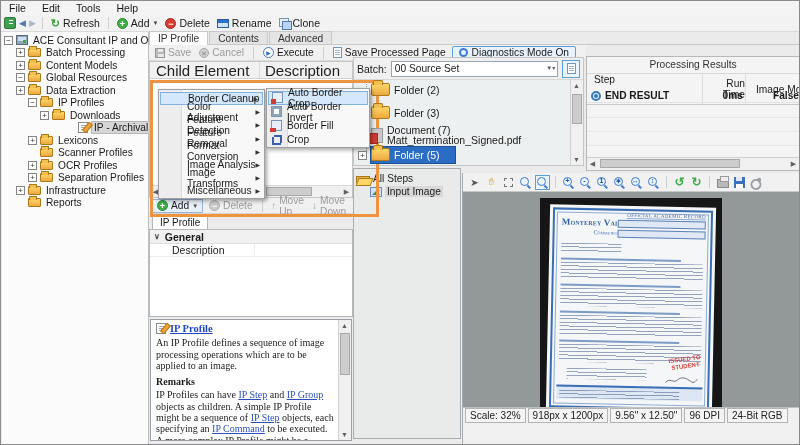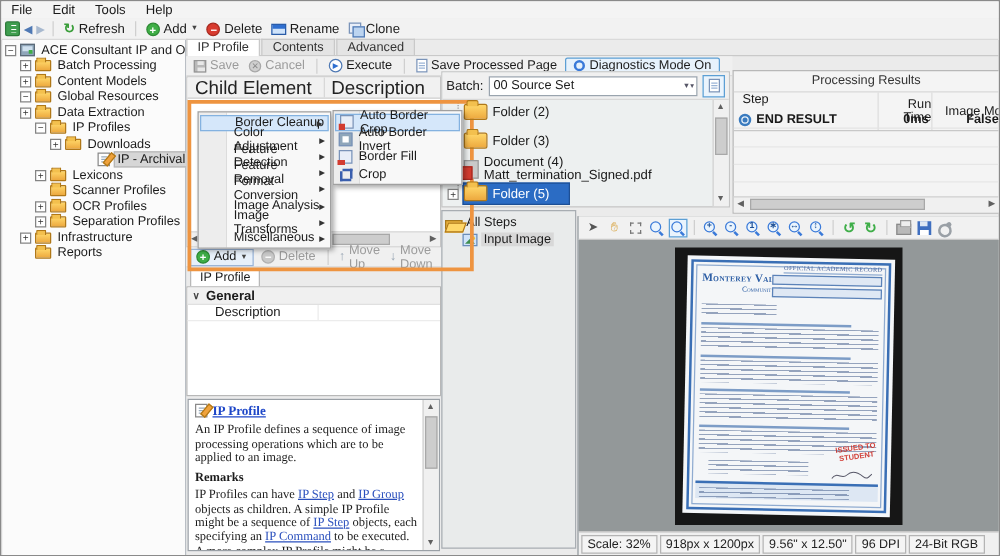--- a/index.html
+++ b/index.html
@@ -169,21 +169,21 @@
   .mvtitle{position:absolute;left:12px;top:12px;color:#2e5fa5;font-weight:bold;font-size:9px;font-variant:small-caps;letter-spacing:.2px;white-space:nowrap;}
   .mvsub{position:absolute;left:44px;top:24px;color:#2e5fa5;font-size:6px;font-variant:small-caps;white-space:nowrap;}
   .oar{position:absolute;right:10px;top:7px;color:#44609a;font-size:5px;letter-spacing:.3px;white-space:nowrap;border-bottom:1px solid #8fabd0;}
   .fbox{position:absolute;right:10px;height:8px;border:1px solid #5b82b8;background:#dfe8f4;}
   .tline{position:absolute;background-image:repeating-linear-gradient(to bottom,rgba(70,95,140,.55) 0 1px,transparent 1px 3.6px);}
   .thdr{position:absolute;height:2px;background:#7c9cc6;}
   .stamp{position:absolute;right:12px;bottom:44px;color:#d03028;font-family:"Liberation Sans",sans-serif;font-weight:bold;font-size:6px;line-height:6.5px;text-align:center;transform:rotate(-9deg);opacity:.9;}
   .pfoot{position:absolute;left:10px;right:10px;bottom:12px;height:14px;border-top:2px solid #3a6fb5;background:#dde7f3;}
   .sig{position:absolute;right:14px;bottom:28px;width:34px;height:9px;}
 
-  .statusbar{position:absolute;left:0;bottom:0;right:0;height:19px;background:#f0f0f0;border-top:1px solid #c0c0c0;display:flex;align-items:center;gap:2px;padding:0 2px;font-size:10px;color:#222;}
+  .statusbar{position:absolute;left:0;bottom:0;right:0;height:37px;background:#f0f0f0;border-top:1px solid #c0c0c0;display:flex;align-items:flex-start;gap:2px;padding:0 2px;font-size:10px;color:#222;}
   .sseg{border:1px solid #b4b4b4;background:#f4f4f4;padding:1px 4px;white-space:nowrap;}
 
   
   .annot{left:149px;top:79px;width:229px;height:137px;border:3px solid #ee9440;z-index:40;pointer-events:none;}
   .ctxmenu{left:157px;top:88px;width:107px;height:110px;background:#f8f8f8;border:1px solid #a0a0a0;box-shadow:2px 2px 4px rgba(0,0,0,.35);z-index:60;padding:2px 0;
            background-image:linear-gradient(to right,#ededed 0 22px,#dcdcdc 22px 23px,transparent 23px);}
   .cmi{height:13.2px;display:flex;align-items:center;font-size:10.2px;padding-left:28px;position:relative;}
   .cmi .sarr{position:absolute;right:4px;font-size:6px;color:#333;}
   .cmi.hl{background:#d5e7fa;border:1px solid #84b2e0;margin:0 1px;padding-left:27px;}
   .submenu{left:265px;top:87px;width:104px;height:60px;background:#f8f8f8;border:1px solid #a0a0a0;box-shadow:2px 2px 4px rgba(0,0,0,.35);z-index:61;padding:2px 0;
@@ -417,21 +417,21 @@
       <div class="brow" style="left:17px;top:3px">
           <span class="bfolder"></span>
           <span>Folder (2)</span>
         </div>
       <div class="brow" style="left:17px;top:26px">
           <span class="bfolder"></span>
           <span>Folder (3)</span>
         </div>
       <div class="brow" style="left:17px;top:46px">
           <span class="docthumb"></span>
-        <span style="line-height:9.5px"><span>Document (4)</span><br><span>Matt_termination_Signed.pdf</span></span>
+        <span style="line-height:9.5px"><span>Document (7)</span><br><span>Matt_termination_Signed.pdf</span></span>
       </div>
       <div class="bsel" style="top:66px"></div>
       <span class="exp plus" style="position:absolute;left:4px;top:71px;z-index:46"></span>
       <div class="brow" style="left:17px;top:68px">
           <span class="bfolder"></span>
           <span class="bsel-label">Folder (5)</span>
         </div>
     </div>
     <div class="bscroll">
       <span class="scrarr" style="left:0;top:0">▲</span>

